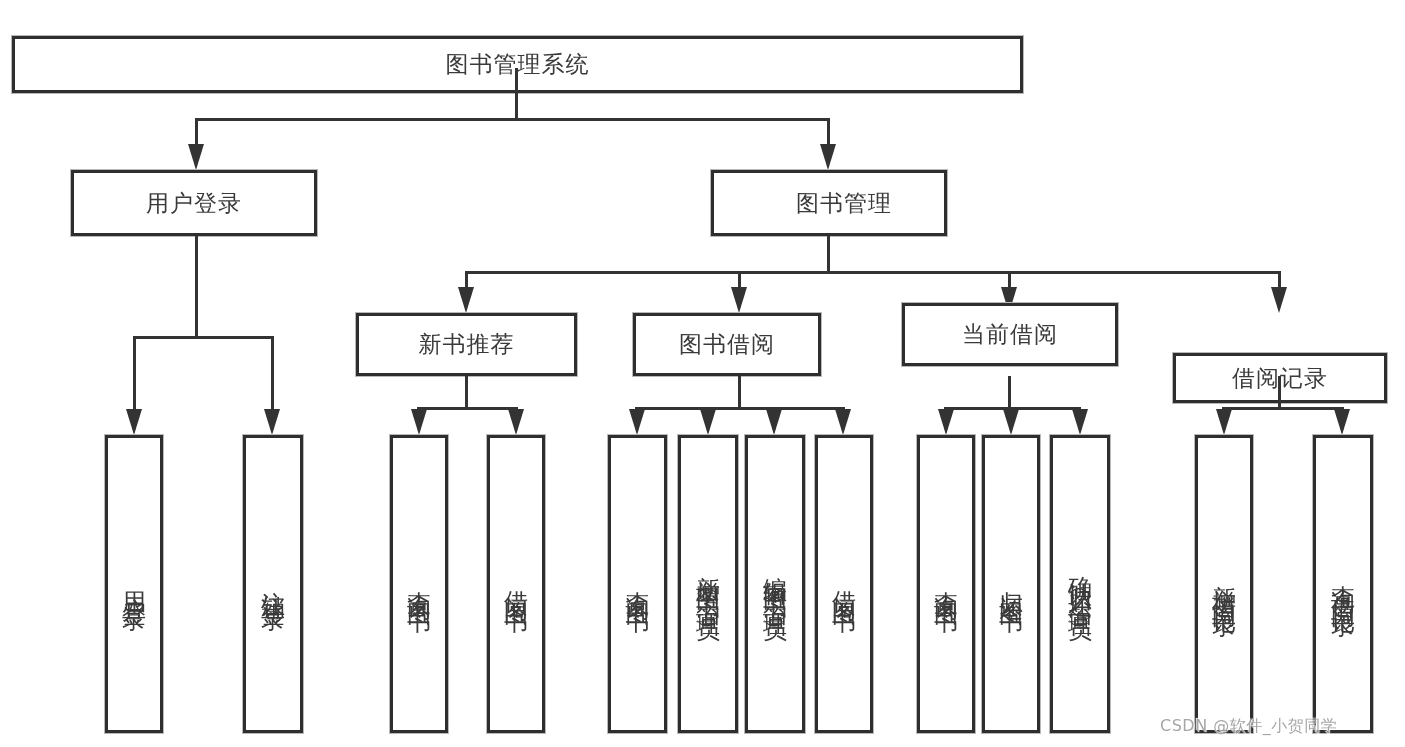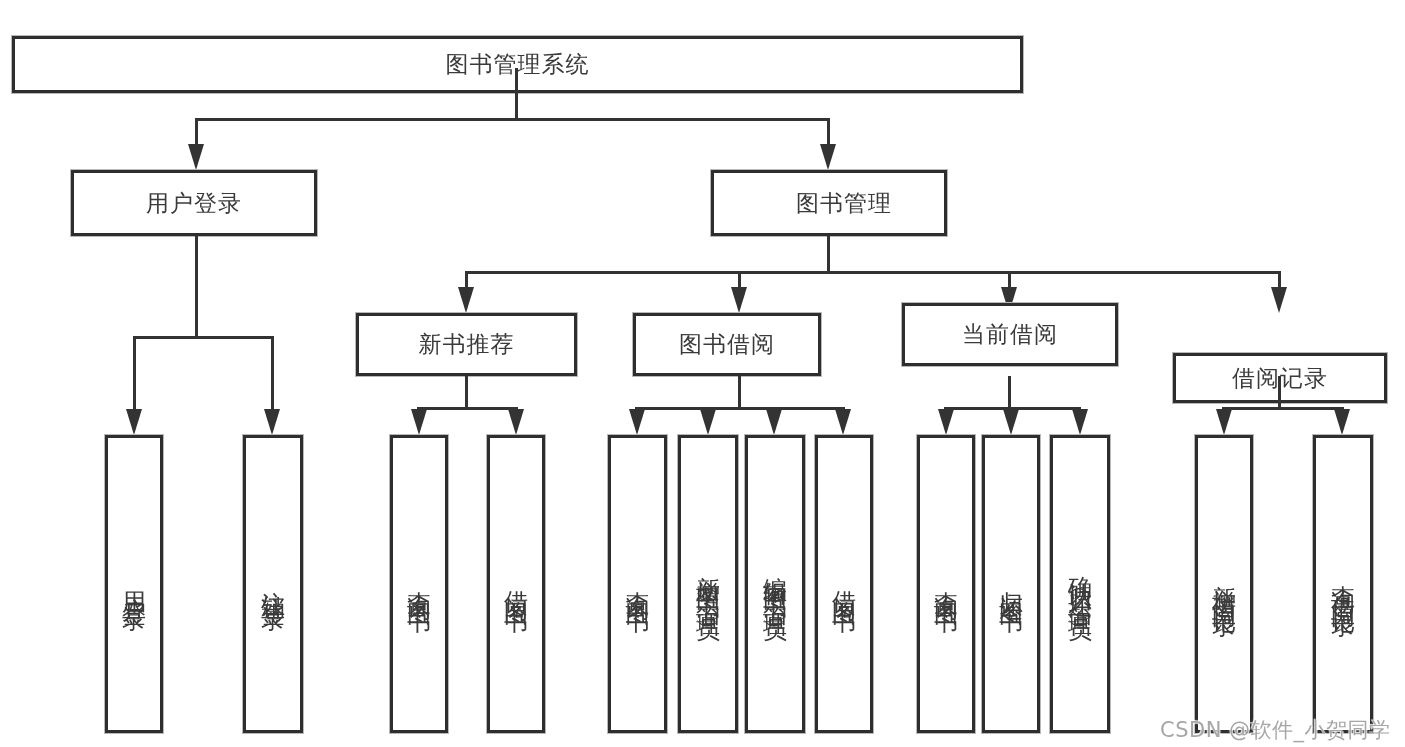--- a/index.html
+++ b/index.html
@@ -19,21 +19,21 @@
     font-size:24px; letter-spacing:6px; line-height:1;
   }
   .line { position:absolute; background:#333333; }
   .arrow {
     position:absolute; width:0; height:0;
     border-left:8px solid transparent; border-right:8px solid transparent;
     border-top:26px solid #333333;
   }
   .watermark {
     position:absolute; left:1160px; top:716px; z-index:10;
-    font-size:21px; color:#a6a6a6; letter-spacing:0.5px; white-space:nowrap;
+    font-size:16px; color:#a6a6a6; letter-spacing:0.5px; white-space:nowrap;
     text-shadow:1px 1px 1px rgba(255,255,255,0.95), -1px -1px 1px rgba(255,255,255,0.95);
   }
 </style>
 </head>
 <body>
 
 <div class="canvas">
 
   <div class="node h" style="left:12px; top:12px; width:1011px; height:57px;margin-top:24px;">图书管理系统</div>
 

